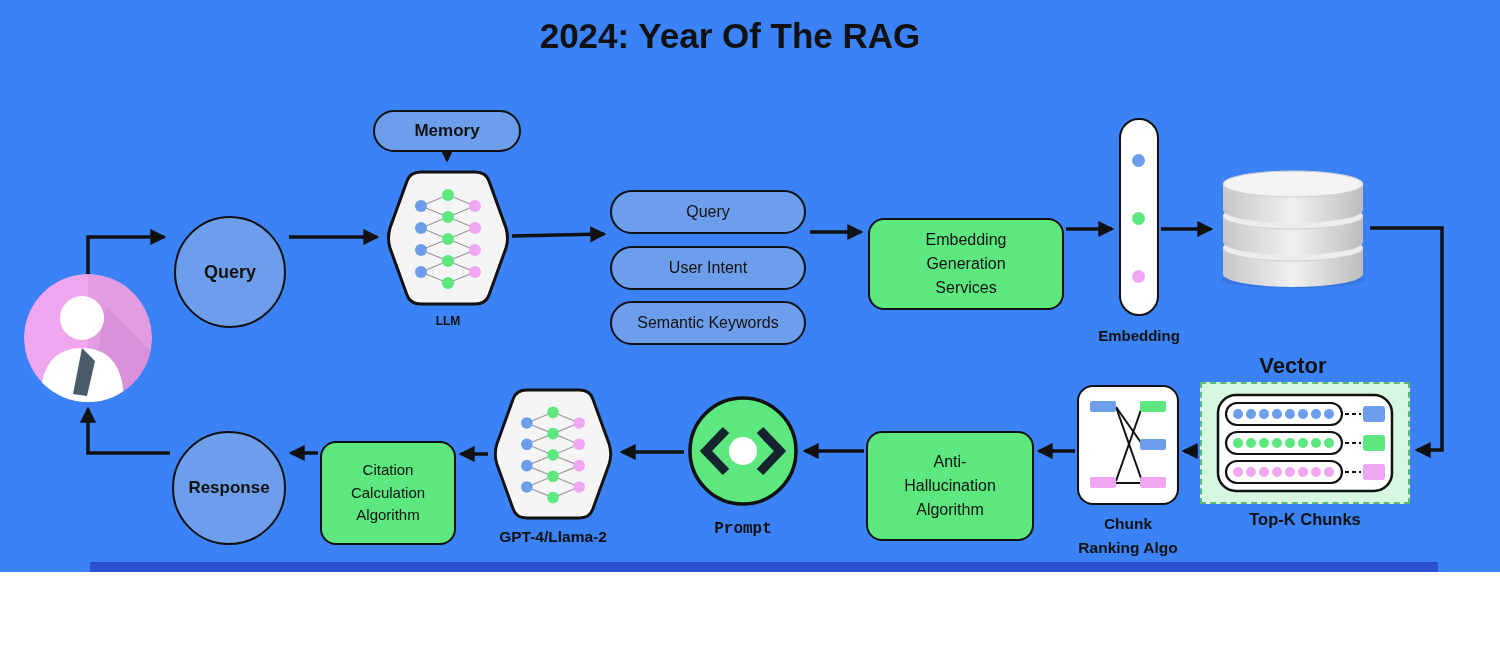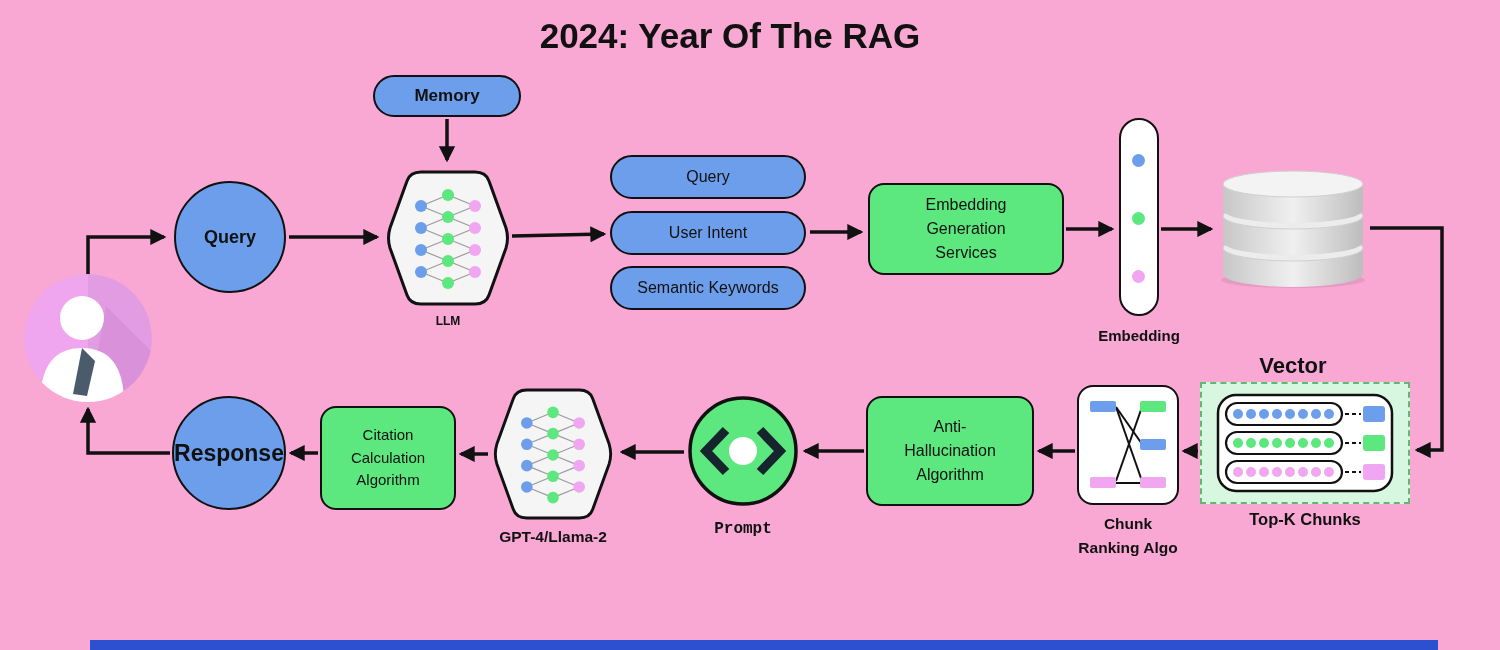--- a/index.html
+++ b/index.html
@@ -2,23 +2,23 @@
 <html style="--blue: #6d9eeb; --green: #5ce87e; --pink: #f0a6f0; --ink: #111111; --footer-blue: #2d50d0; --topk-bg: #d8f7e0; --topk-border: #5dbb6f; --hex-fill: #f5f5f5; --person-pink: #efa6ef; --tie: #4a5b6b;"><head>
 <meta charset="utf-8">
 <style>
   * { margin:0; padding:0; box-sizing:border-box; }
   :root{
     --blue:#6d9eeb; --green:#5ce87e; --pink:#f0a6f0; --ink:#111111;
     --footer-blue:#2d50d0; --topk-bg:#d8f7e0; --topk-border:#5dbb6f;
     --hex-fill:#f5f5f5; --person-pink:#efa6ef; --tie:#4a5b6b;
   }
   body{ background:#fff; font-family:"Liberation Sans", sans-serif; color:var(--ink); }
-  #root{ position:relative; width:1500px; height:650px; background:#f9a8d4; overflow:hidden; }
+  #root{ position:relative; width:1500px; height:572px; background:#3b82f6; overflow:hidden; }
   .abs{ position:absolute; }
-  .flex-center{ display:flex; align-items:center; justify-content:center; }
+  .flex-center{ display:flex; align-items:center; justify-content:center;margin-top:35px; }
   .title{ font-weight:bold; font-size:35px; text-align:center; }
   .caption{ font-weight:bold; font-size:19px; text-align:center; }
   .blue-pill{ background:var(--blue); border:2.5px solid var(--ink); border-radius:24px; font-size:16px; }
   .green-box{ background:var(--green); border:2.5px solid var(--ink); border-radius:16px;
               white-space:pre-line; text-align:center; font-size:16px; line-height:1.5; }
   .circle{ border-radius:50%; border:2.5px solid var(--ink); }
   .icon-label{ position:absolute; font-weight:bold; text-align:center; }
   .pre{ white-space:pre-line; }
   .capsule{ background:#fff; border:2.5px solid var(--ink); border-radius:22px; }
   .dot{ position:absolute; width:13px; height:13px; border-radius:50%; left:11px; }
@@ -263,20 +263,20 @@
     <svg width="126" height="138" viewBox="0 0 130 142">
       <use href="#hexnet"></use>
     </svg>
   </div>
   <div class="icon-label" style="left:473px; top:528px; width:160px; font-size:15.5px;">GPT-4/Llama-2</div>
 
   <div class="abs green-box flex-center" style="left:320px; top:406px; width:136px; height:104px; font-size:15px;">Citation
 Calculation
 Algorithm</div>
 
-  <div class="abs circle flex-center" style="left:172px; top:396px; width:114px; height:114px; background:var(--blue); font-weight:bold; font-size:23px;">
+  <div class="abs circle flex-center" style="left:172px; top:396px; width:114px; height:114px; background:var(--blue); font-weight:bold; font-size:17px;">
     <span>Response</span>
   </div>
 
 
   <div class="abs footer-bar" style="left:90px; bottom:0; width:1348px; height:10px;"></div>
 
 </div>
 
 </body></html>

